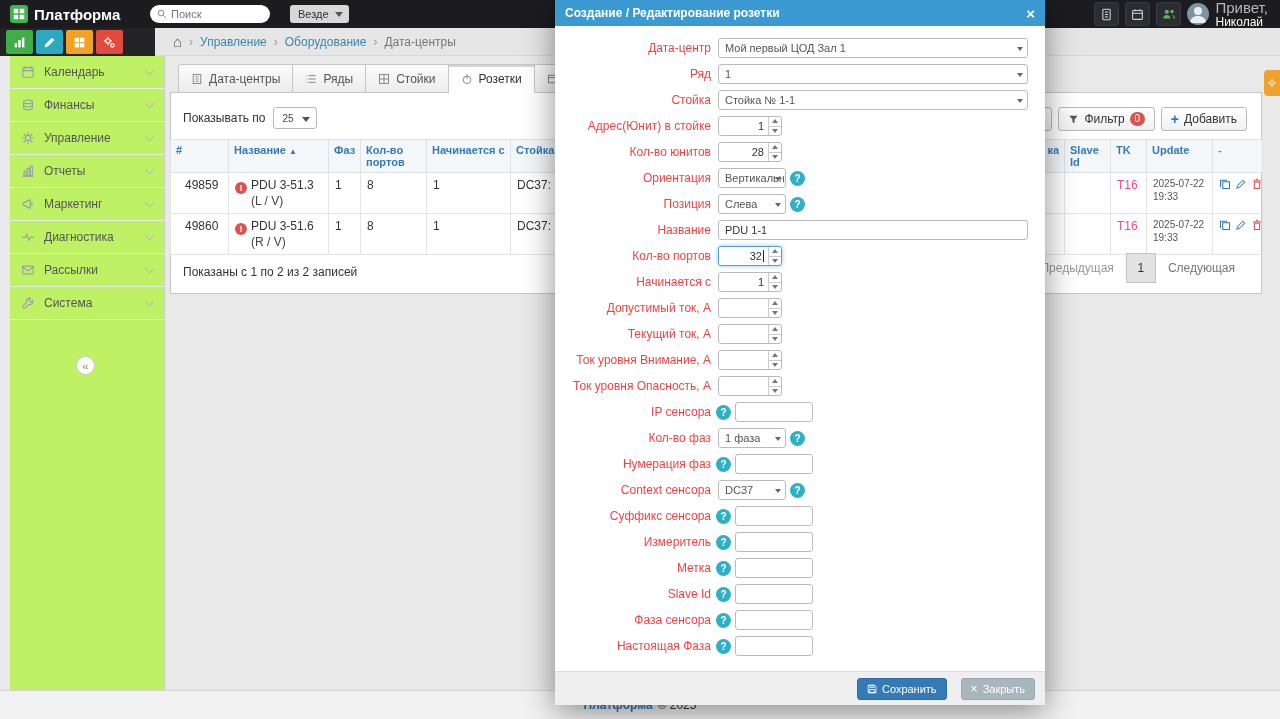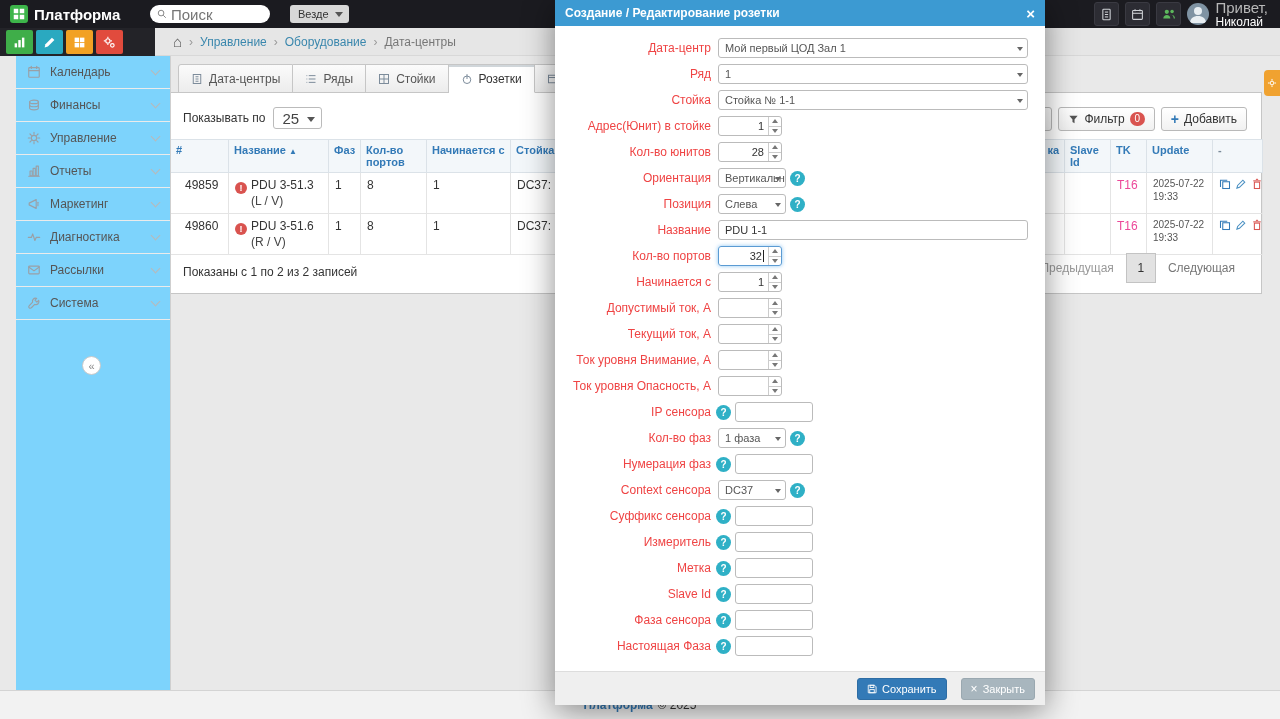--- a/index.html
+++ b/index.html
@@ -5,58 +5,58 @@
 *{margin:0;padding:0;box-sizing:border-box}
 html,body{width:1280px;height:719px;overflow:hidden}
 body{position:relative;background:#e9e9e9;font-family:"Liberation Sans",sans-serif;color:#333}
 svg{display:block}
 
 
 .navbar{position:absolute;top:0;left:0;width:100%;height:28px;background:#1b1b20;display:flex;align-items:center;z-index:10}
 .brand{display:flex;align-items:center;gap:6px;padding:0 10px;width:150px;color:#fff;font-size:15px;font-weight:bold;cursor:pointer}
 .brand-ico{width:18px;height:18px;background:#3db54a;border-radius:3px;display:grid;place-items:center}
 .nav-search{display:flex;align-items:center;background:#fff;border-radius:10px;height:18px;padding:0 7px;gap:4px;width:120px}
-.nav-search input{border:0;outline:0;width:100%;font-size:15px;color:#444;background:transparent;font-family:"Liberation Sans",sans-serif}
+.nav-search input{border:0;outline:0;width:100%;font-size:11px;color:#444;background:transparent;font-family:"Liberation Sans",sans-serif}
 .nav-scope{margin-left:20px;background:#d8d8d8;border-radius:3px;height:18px;display:flex;align-items:center;padding:0 20px 0 8px;font-size:11px;color:#333;position:relative;cursor:pointer}
 .caret-dn{position:absolute;right:6px;top:7px;border:4px solid transparent;border-top:5px solid #555}
 .nav-right{margin-left:auto;display:flex;align-items:center;gap:6px;padding-right:6px}
 .nav-sq{width:25px;height:24px;background:#2c2c33;border:1px solid #3a3a42;border-radius:3px;display:grid;place-items:center;cursor:pointer}
 .avatar{width:22px;height:22px;border-radius:50%;background:#7f93a3;overflow:hidden;display:grid;place-items:center;cursor:pointer}
 .user-block{color:#fff;font-size:12px;line-height:1.05;padding-right:6px;cursor:pointer}
 .user-block .greet{font-size:15px;color:#b8b8b8;display:block}
 
 
 .quickbar{position:absolute;top:28px;left:0;width:155px;height:28px;background:#232328;display:flex;align-items:center;gap:3px;padding:0 6px;z-index:9}
 .qtile{width:27px;height:24px;border-radius:2px;display:grid;place-items:center;cursor:pointer}
 .qt-green{background:#3fae49}.qt-teal{background:#2aa9c0}.qt-orange{background:#f2a124}.qt-red{background:#e14b3d}
 
 
 .breadcrumbbar{position:absolute;top:28px;left:155px;right:0;height:28px;background:#e6e6e6;border-bottom:1px solid #d8d8d8;display:flex;align-items:center;gap:7px;padding:0 18px;font-size:12px;color:#999;z-index:8}
 .home-ico{font-size:15px;color:#555;line-height:1;cursor:pointer}
 .crumb-link{color:#3a87ad;cursor:pointer}
 .crumb-last{color:#777}
 
 
-.sidebar{position:absolute;top:56px;left:16px;width:155px;bottom:29px;background:#7dd3fc;border-right:1px solid #cfcfcf;z-index:5}
+.sidebar{position:absolute;top:56px;left:10px;width:155px;bottom:29px;background:#bef264;border-right:1px solid #cfcfcf;z-index:5}
 .sb-item{height:33px;display:flex;align-items:center;gap:9px;padding:0 11px;border-bottom:1px solid #ebebeb;font-size:12px;color:#555;cursor:pointer}
 .sb-ico svg{stroke:#9aa0a6;fill:none;stroke-width:1.3;stroke-linecap:round;stroke-linejoin:round}
 .sb-chev{margin-left:auto;width:7px;height:7px;border-right:1.5px solid #b9b9b9;border-bottom:1.5px solid #b9b9b9;transform:rotate(45deg);margin-top:-3px}
 .collapse-btn{position:absolute;top:300px;left:66px;width:19px;height:19px;border-radius:50%;background:#fff;border:1px solid #c9c9c9;color:#888;font-size:11px;display:grid;place-items:center;cursor:pointer}
 
 
 .tabs{position:absolute;top:64px;left:178px;display:flex;z-index:4}
 .tab{height:29px;display:flex;align-items:center;gap:6px;padding:0 12px;background:linear-gradient(#fbfbfb,#ececec);border:1px solid #c6c6c6;border-left:none;font-size:12px;color:#555;cursor:pointer;white-space:nowrap}
 .tab:first-child{border-left:1px solid #c6c6c6;border-radius:3px 0 0 0}
 .tab.active{background:#fff;color:#333;border-bottom-color:#fff;box-shadow:inset 0 2px 0 #d0d6da}
 .tab svg{stroke:#7a8a99;fill:none;stroke-width:1.3}
 
 
 .panel{position:absolute;top:92px;left:170px;width:1092px;height:202px;background:#fff;border:1px solid #c6c6c6;z-index:3}
 .pagesize{position:absolute;top:14px;left:12px;display:flex;align-items:center;gap:8px;font-size:12px;color:#333}
-.mini-sel{position:relative;border:1px solid #bbb;border-radius:3px;background:#fff;height:22px;display:flex;align-items:center;padding:0 22px 0 8px;font-size:15px;color:#444;cursor:pointer}
+.mini-sel{position:relative;border:1px solid #bbb;border-radius:3px;background:#fff;height:22px;display:flex;align-items:center;padding:0 22px 0 8px;font-size:10px;color:#444;cursor:pointer}
 .tools{position:absolute;top:14px;right:14px;display:flex;gap:6px}
 .tool-btn{height:24px;background:linear-gradient(#fff,#f1f1f1);border:1px solid #b9b9b9;border-radius:3px;display:flex;align-items:center;gap:5px;padding:0 9px;font-size:12px;color:#333;cursor:pointer;white-space:nowrap}
 .badge{background:#d9534f;color:#fff;border-radius:8px;font-size:10px;min-width:15px;height:14px;line-height:14px;text-align:center;padding:0 4px}
 .plus-ico{color:#337ab7;font-weight:bold;font-size:14px}
 
 .grid{position:absolute;top:46px;left:-1px;width:1093px;border-collapse:collapse;table-layout:fixed}
 .grid th{background:#f3f7fa;color:#337ab7;font-size:11px;font-weight:bold;border:1px solid #dbe2e8;padding:4px 5px;text-align:left;vertical-align:top;cursor:pointer}
 .grid td{border:1px solid #e4e4e4;font-size:12px;color:#333;padding:5px 6px;vertical-align:top;overflow:hidden;white-space:nowrap}
 .sort-asc{font-size:8px;color:#337ab7;margin-left:3px}
 .alert-dot{display:inline-grid;place-items:center;width:12px;height:12px;border-radius:50%;background:#d9534f;color:#fff;font-size:9px;font-weight:bold;margin-right:4px;vertical-align:-2px}

